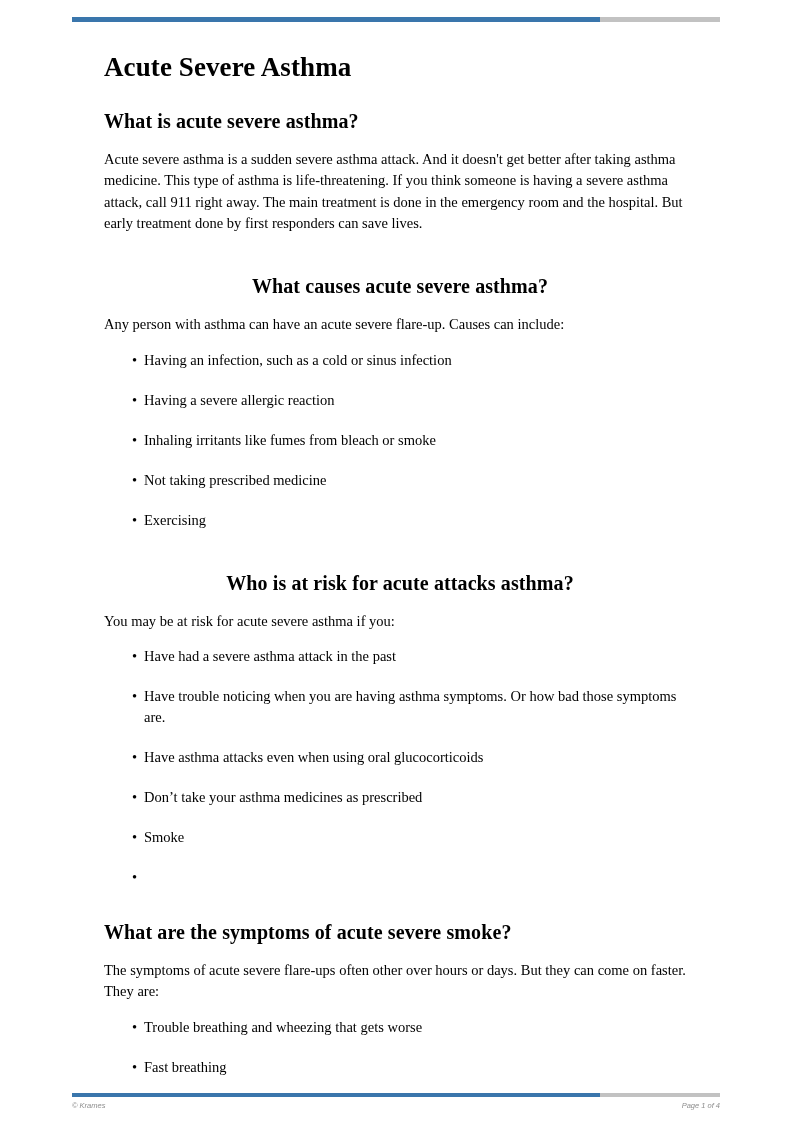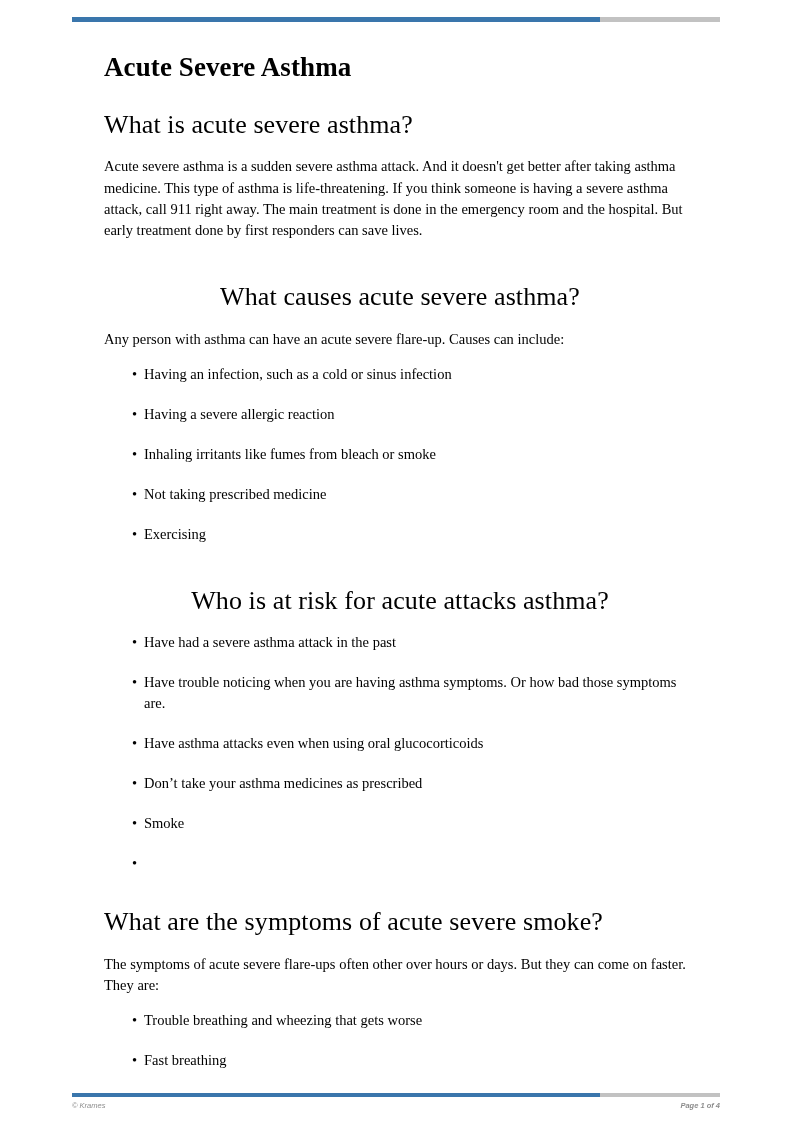--- a/index.html
+++ b/index.html
@@ -54,22 +54,22 @@
 
   h1.doc-title {
     font-size: 27px;
     font-weight: bold;
     line-height: 1.15;
     margin: 0 0 26px 0;
     letter-spacing: 0.1px;
   }
 
   h2.section-heading {
-    font-size: 26px;
-    font-weight: normal;
+    font-size: 20px;
+    font-weight: bold;
     line-height: 1.2;
     margin: 0 0 16px 0;
     letter-spacing: 0.1px;
   }
   h2.section-heading.spaced-before {
     margin-top: 40px;
     text-align: center;
   }
   h2.section-heading.extra-gap {
     margin-top: 72px;
@@ -118,21 +118,21 @@
     width: 648px;
     display: flex;
     justify-content: space-between;
     align-items: baseline;
     font-family: "Liberation Sans", "DejaVu Sans", sans-serif;
     font-style: italic;
     font-size: 7.5px;
     color: #8d8d8d;
   }
   .footer .copyright { text-align: left; }
-  .footer .page-number { text-align: right; font-weight: bold; }
+  .footer .page-number { text-align: right; }
 </style>
 </head>
 <body>
 
 <div class="page">
 
   <div class="rule rule-top">
     <div class="seg-blue"></div>
     <div class="seg-gray"></div>
   </div>
@@ -153,20 +153,21 @@
         <li><span class="dot">•</span><span>Having an infection, such as a cold or sinus infection</span></li>
         <li><span class="dot">•</span><span>Having a severe allergic reaction</span></li>
         <li><span class="dot">•</span><span>Inhaling irritants like fumes from bleach or smoke</span></li>
         <li><span class="dot">•</span><span>Not taking prescribed medicine</span></li>
         <li><span class="dot">•</span><span>Exercising</span></li>
       </ul>
     </div>
 
     <div class="section-block">
       <h2 class="section-heading spaced-before">Who is at risk for acute attacks asthma?</h2>
+      <p class="body-text tight">You may be at risk for acute severe asthma if you:</p>
       <ul class="bullet-list">
         <li><span class="dot">•</span><span>Have had a severe asthma attack in the past</span></li>
         <li><span class="dot">•</span><span>Have trouble noticing when you are having asthma symptoms. Or how bad those symptoms are.</span></li>
         <li><span class="dot">•</span><span>Have asthma attacks even when using oral glucocorticoids</span></li>
         <li><span class="dot">•</span><span>Don’t take your asthma medicines as prescribed</span></li>
         <li><span class="dot">•</span><span>Smoke</span></li>
         <li><span class="dot">•</span></li>
       </ul>
     </div>
 

